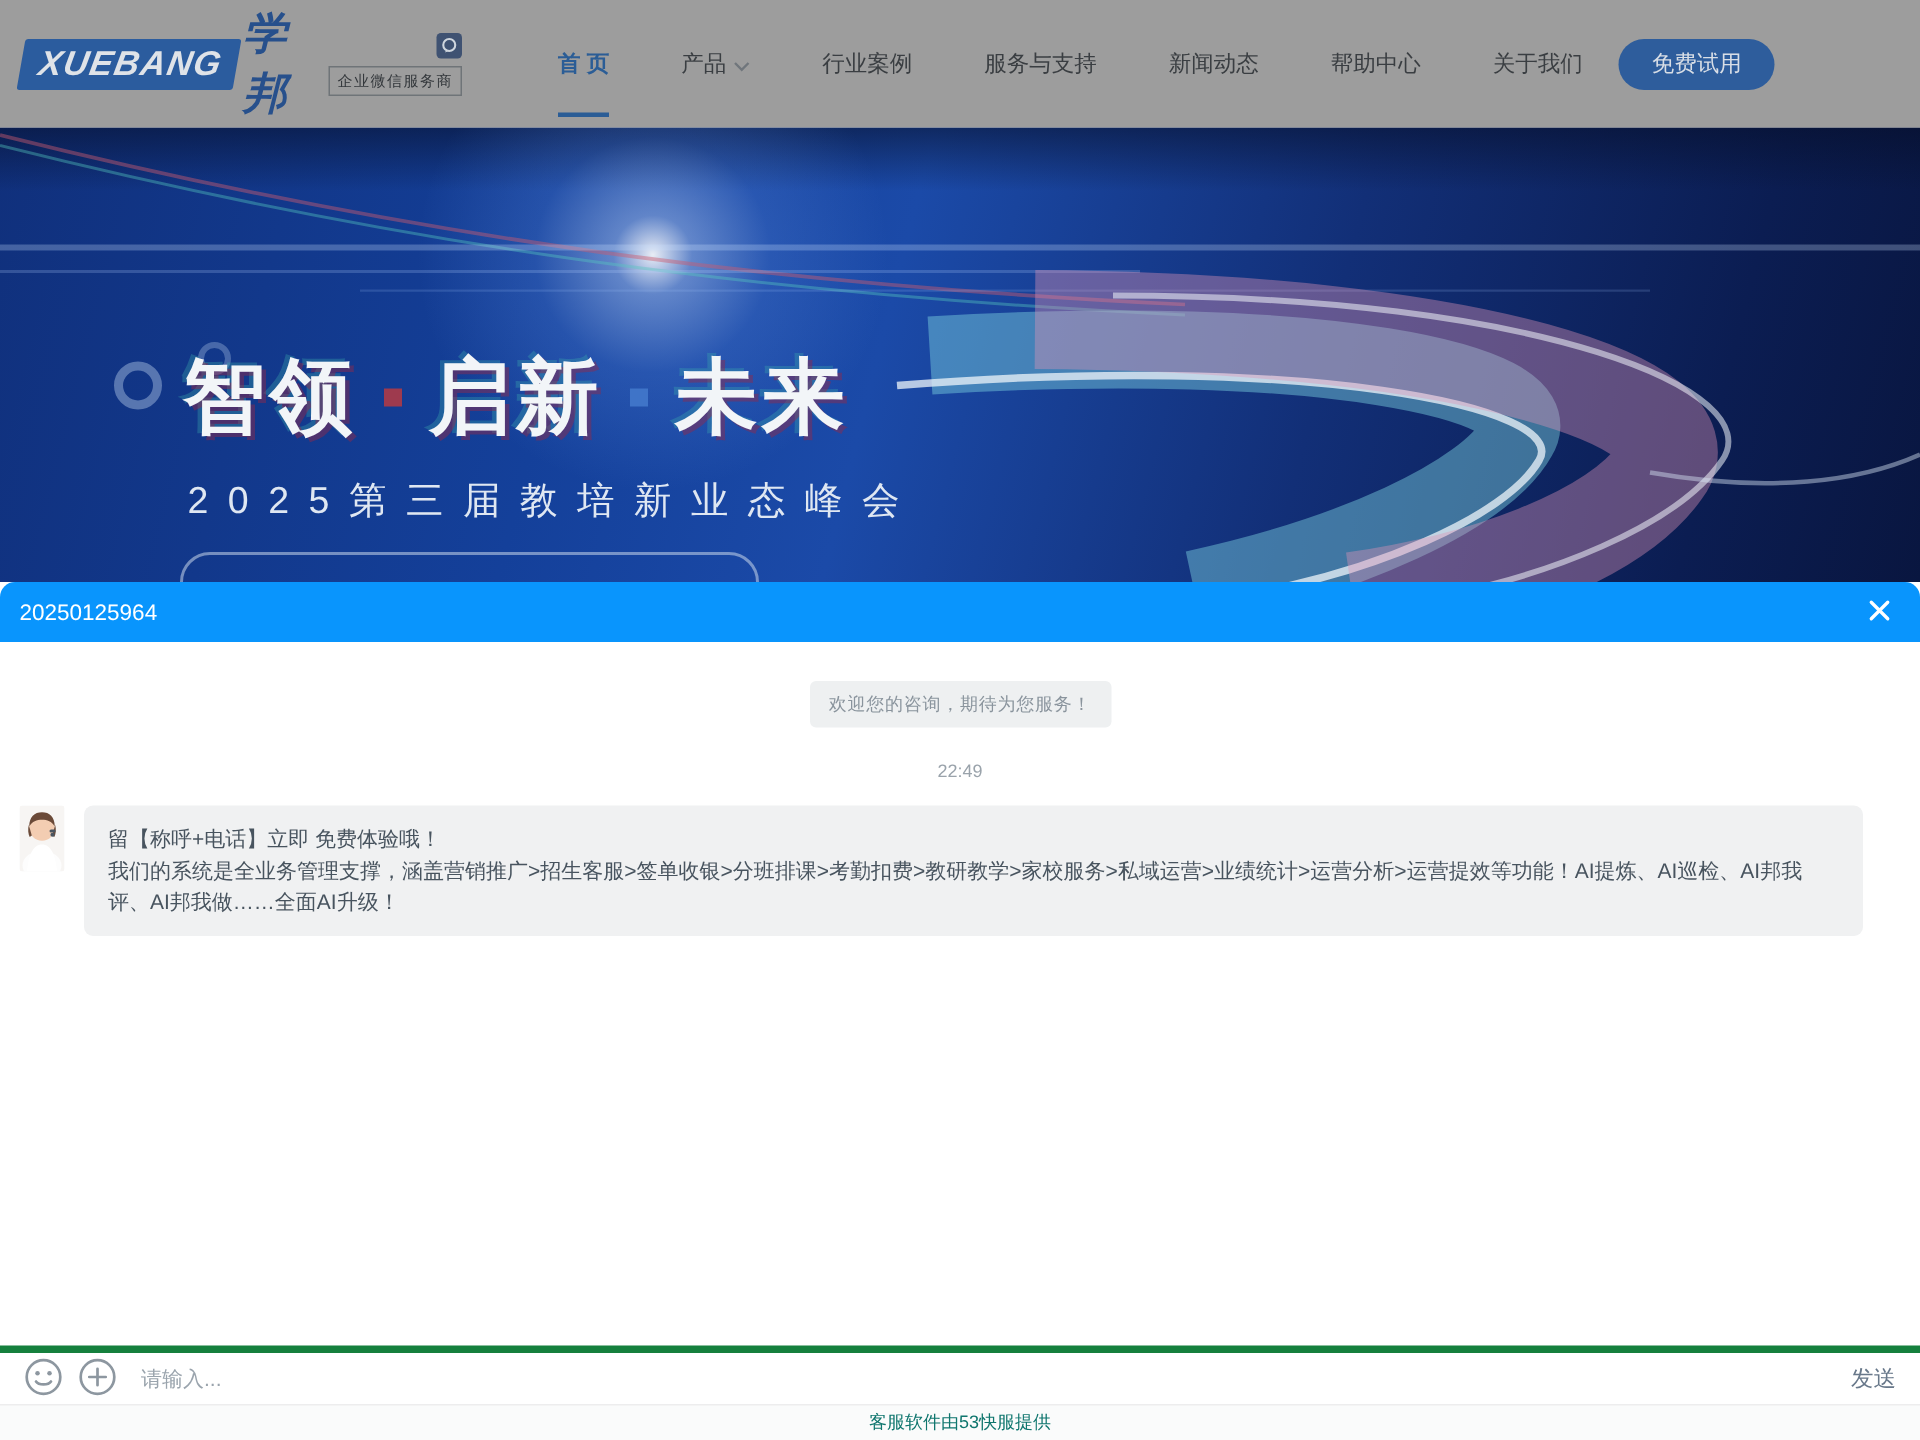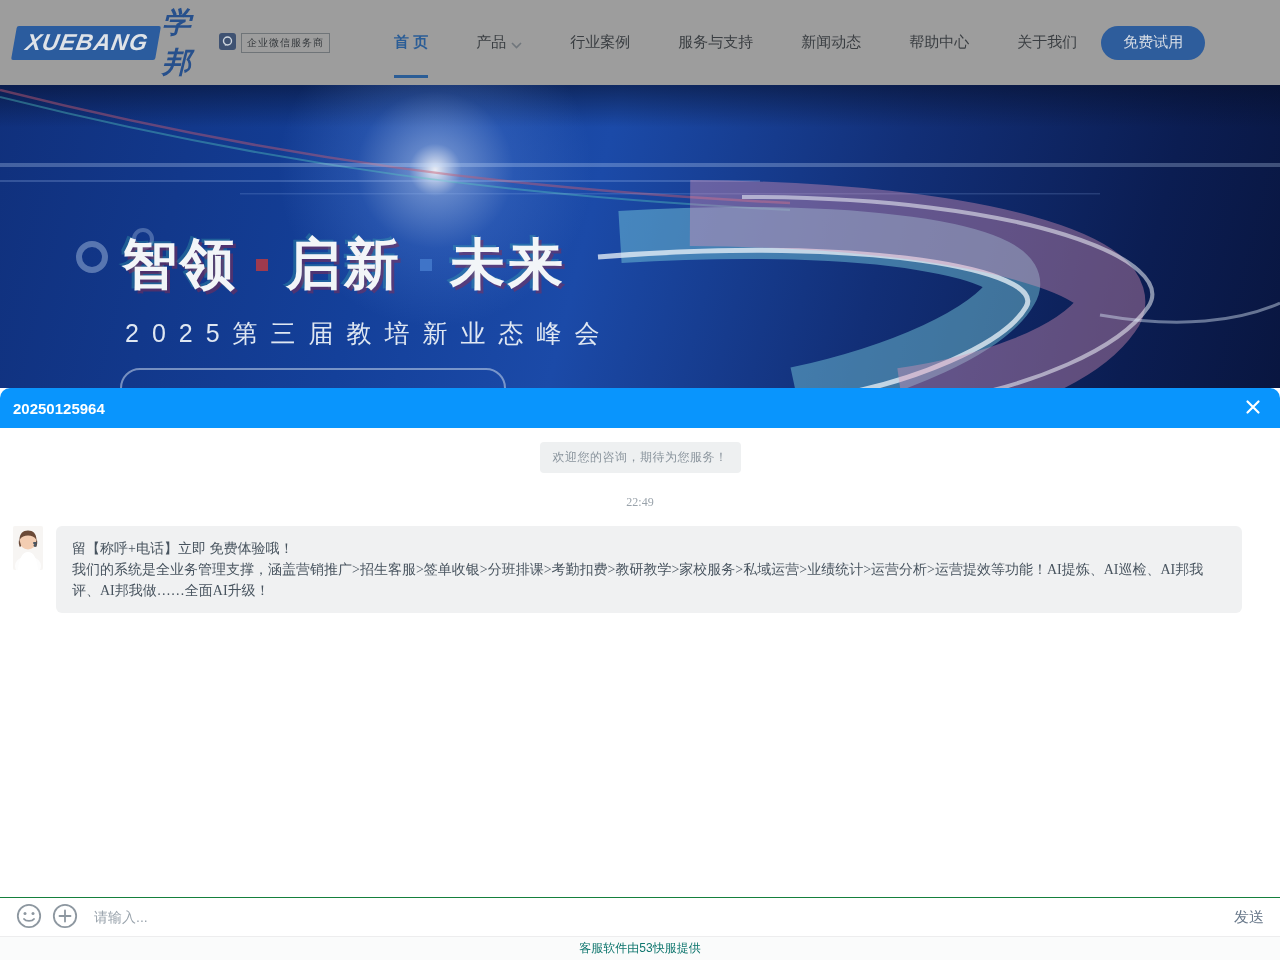--- a/index.html
+++ b/index.html
@@ -9,21 +9,21 @@
 
   
   .site-header { position:absolute; top:0; left:0; width:1280px; height:85px;
     background:#9d9d9d; display:flex; align-items:center; padding-left:14px; z-index:2; }
   .logo-group { display:flex; align-items:center; cursor:pointer; }
   .logo-mark { background:#2b5c9e; transform:skewX(-10deg); padding:3px 10px 4px 12px; border-radius:2px; }
   .logo-mark span { display:inline-block; transform:skewX(0deg); color:#dfe3e8;
     font-weight:bold; font-style:italic; font-size:23px; letter-spacing:1px; }
   .logo-cn { color:#27508c; font-weight:900; font-style:italic; font-size:29px; margin-left:4px; letter-spacing:2px; }
   .logo-divider { width:1px; height:22px; background:#7c7c7c; margin:0 12px 0 14px; }
-  .partner-badge { display:flex; align-items:flex-start; gap:5px; }
+  .partner-badge { display:flex; align-items:flex-end; gap:5px;flex-direction:column; }
   .partner-badge .wx-ic { width:17px; height:17px; background:#3f5272; border-radius:3px;
     display:flex; align-items:center; justify-content:center; }
   .partner-badge .wx-label { border:1px solid #6f7478; color:#34383c; font-size:10px;
     padding:2px 5px; letter-spacing:1px; white-space:nowrap; }
   .main-nav { display:flex; align-items:center; margin-left:40px; }
   .nav-item { position:relative; height:85px; display:flex; align-items:center;
     padding:12px 24px; font-size:15px; color:#3a3e42; cursor:pointer; text-decoration:none; white-space:nowrap; }
   .nav-item.active { color:#2b5d96; font-weight:bold; }
   .nav-item .active-bar { position:absolute; left:24px; right:24px; bottom:7px; height:3px; background:#2b5d96; }
   .nav-item .chev { margin-left:5px; margin-top:2px; }
@@ -49,34 +49,34 @@
   .hero-subtitle { position:absolute; left:125px; top:232px; font-size:25px; color:#dfe7f2;
     letter-spacing:13px; font-weight:500; }
   .hero-outline-box { position:absolute; left:120px; top:283px; width:386px; height:46px;
     border:2px solid rgba(200,215,235,.55); border-radius:20px; }
 
   
   .chat-widget { position:absolute; top:388px; left:0; width:1280px; height:572px;
     background:#ffffff; border-radius:10px 10px 0 0; z-index:5; }
   .chat-header { height:40px; background:#0995fd; border-radius:10px 10px 0 0;
     display:flex; align-items:center; padding:0 13px; }
-  .chat-session { color:#ffffff; font-size:15px;font-weight:bold; }
+  .chat-session { color:#ffffff; font-size:15px; }
   .chat-close { margin-left:auto; background:none; border:none; cursor:pointer;
     display:flex; align-items:center; justify-content:center; width:28px; height:28px; }
-  .chat-body { padding-top:14px;font-family:Liberation Serif, serif; }
+  .chat-body { padding-top:26px; }
   .welcome-pill { width:fit-content; margin:0 auto; background:#eef0f1; color:#8a949d;
     font-size:12px; padding:7px 13px; border-radius:4px; letter-spacing:.5px; }
   .chat-time { text-align:center; color:#9aa3ab; font-size:12px; margin-top:22px; }
   .msg-row { display:flex; align-items:flex-start; margin:16px 38px 0 13px; }
   .avatar { width:30px; height:44px; border-radius:2px; overflow:hidden; flex:none; background:#fbfbfb; }
   .bubble { flex:1; margin-left:13px; background:#f0f1f2; border-radius:6px;
     padding:12px 16px; color:#48545f; font-size:14px; line-height:21px; }
   .bubble p { margin:0; }
   .chat-input-bar { position:absolute; left:0; right:0; bottom:24px; height:39px;
-    border-top:1px solid #15803d; display:flex; align-items:center; padding:0 14px; background:#fff; }
+    border-top:5px solid #15803d; display:flex; align-items:center; padding:0 14px; background:#fff; }
   .icon-btn { background:none; border:none; cursor:pointer; display:flex; align-items:center;
     justify-content:center; width:30px; height:30px; padding:0; margin-right:6px; }
   .chat-input { flex:1; border:none; outline:none; font-size:14px; color:#3c4650;
     font-family:inherit; margin-left:8px; }
   .chat-input::placeholder { color:#9aa4ad; }
   .send-btn { background:none; border:none; color:#68788a; font-size:15px; cursor:pointer;
     font-family:inherit; padding:0 2px; white-space:nowrap; }
   .chat-footer { position:absolute; left:0; right:0; bottom:0; height:24px; background:#fafbfb;
     border-top:1px solid #ededee; text-align:center; font-size:12px; color:#0f766e; line-height:23px; }
 </style>

